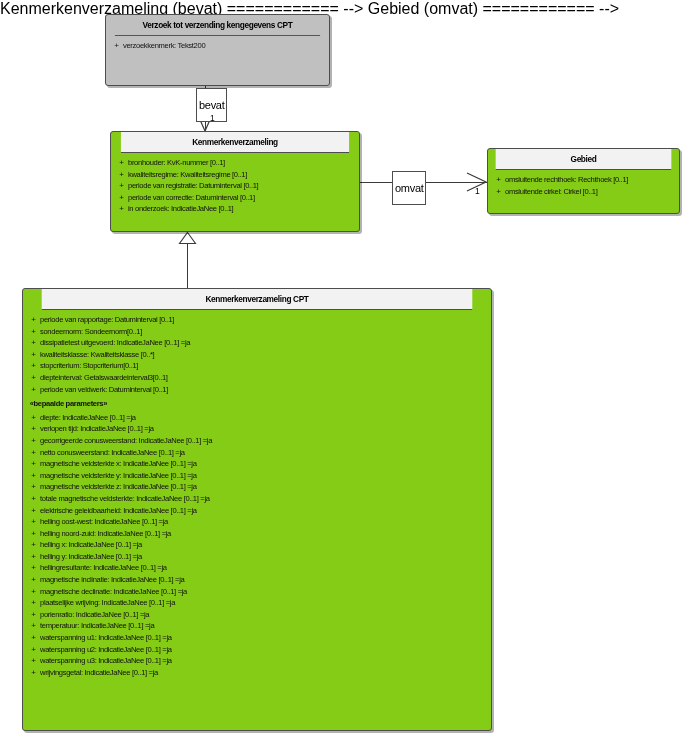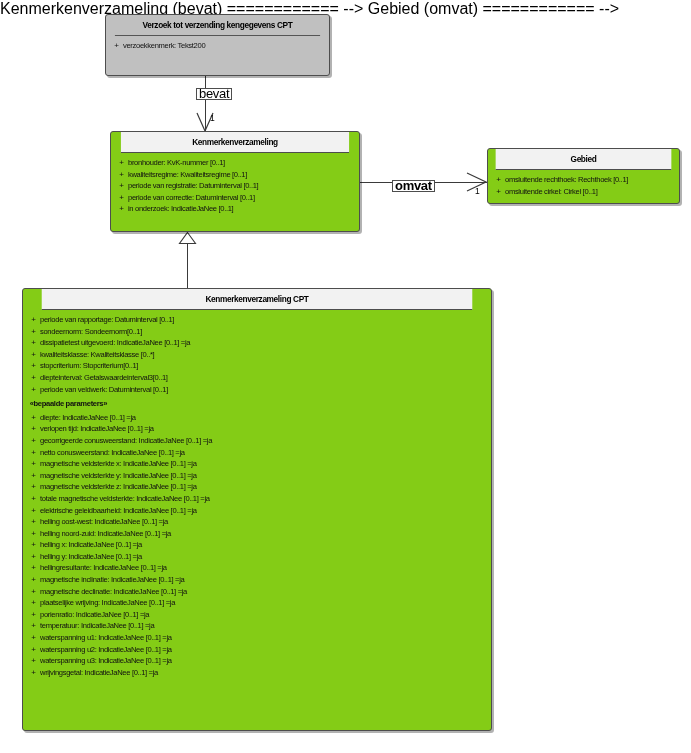--- a/index.html
+++ b/index.html
@@ -79,40 +79,40 @@
     letter-spacing: -0.35px;
     line-height: 11.6px;
     padding: 3px 4px 2px 7px;
     color: #111;
     white-space: nowrap;
     transform: scaleX(0.95);
     transform-origin: left center;
   }
 
   
-  #box-verzoek  { left: 105px; top: 14px;  width: 225px; height: 62px; }
+  #box-verzoek  { left: 105px; top: 14px;  width: 225px; height: 72px; }
   #box-kenmerk  { left: 110px; top: 131px; width: 250px; height: 101px; }
-  #box-gebied   { left: 487px; top: 148px; width: 193px; height: 56px; }
+  #box-gebied   { left: 487px; top: 148px; width: 193px; height: 66px; }
   #box-kenmerk-cpt { left: 22px; top: 288px; width: 470px; height: 443px; }
 
   
   .line-v, .line-h {
     position: absolute;
     background: #3a3a3a;
   }
   .line-v { width: 1px; }
   .line-h { height: 1px; }
 
   .edge-label {
     position: absolute;
-    font-size: 13px;
+    font-size: 11px;
     letter-spacing: -0.3px;
     background: #ffffff;
     border: 1px solid #4d4d4d;
-    padding: 0px 2px;
+    padding: 11px 2px;
     color: #000;
     line-height: 10px;
     white-space: nowrap;
   }
   .mult-label {
     position: absolute;
     font-size: 8.5px;
     color: #000;
     background: transparent;
     line-height: 10px;
@@ -134,21 +134,21 @@
     <polyline points="1,1 9,19 17,1" fill="none" stroke="#3a3a3a" stroke-width="1.2"></polyline>
   </svg>
   <div class="edge-label" style="left:196px; top:88px;">bevat</div>
   <div class="mult-label" style="left:210px; top:113px;">1</div>
 
    Gebied (omvat) ============ --&gt;
   <div class="line-h" style="left:360px; top:182px; width:127px;"></div>
   <svg class="arrow-svg" style="left:466px; top:172px; width:24px; height:22px;">
     <polyline points="1,1 20,10 1,19" fill="none" stroke="#3a3a3a" stroke-width="1.2"></polyline>
   </svg>
-  <div class="edge-label" style="left:392px; top:180px;font-weight:bold;">omvat</div>
+  <div class="edge-label" style="left:392px; top:171px;">omvat</div>
   <div class="mult-label" style="left:475px; top:186px;">1</div>
 
   
   <div class="line-v" style="left:187px; top:243px; height:45px;"></div>
   <svg class="arrow-svg" style="left:179px; top:232px; width:18px; height:13px;">
     <polygon points="8.5,0.5 16.5,11.5 0.5,11.5" fill="#ffffff" stroke="#3a3a3a" stroke-width="1.1"></polygon>
   </svg>
 
   
   <div class="uml-class gray" id="box-verzoek">

